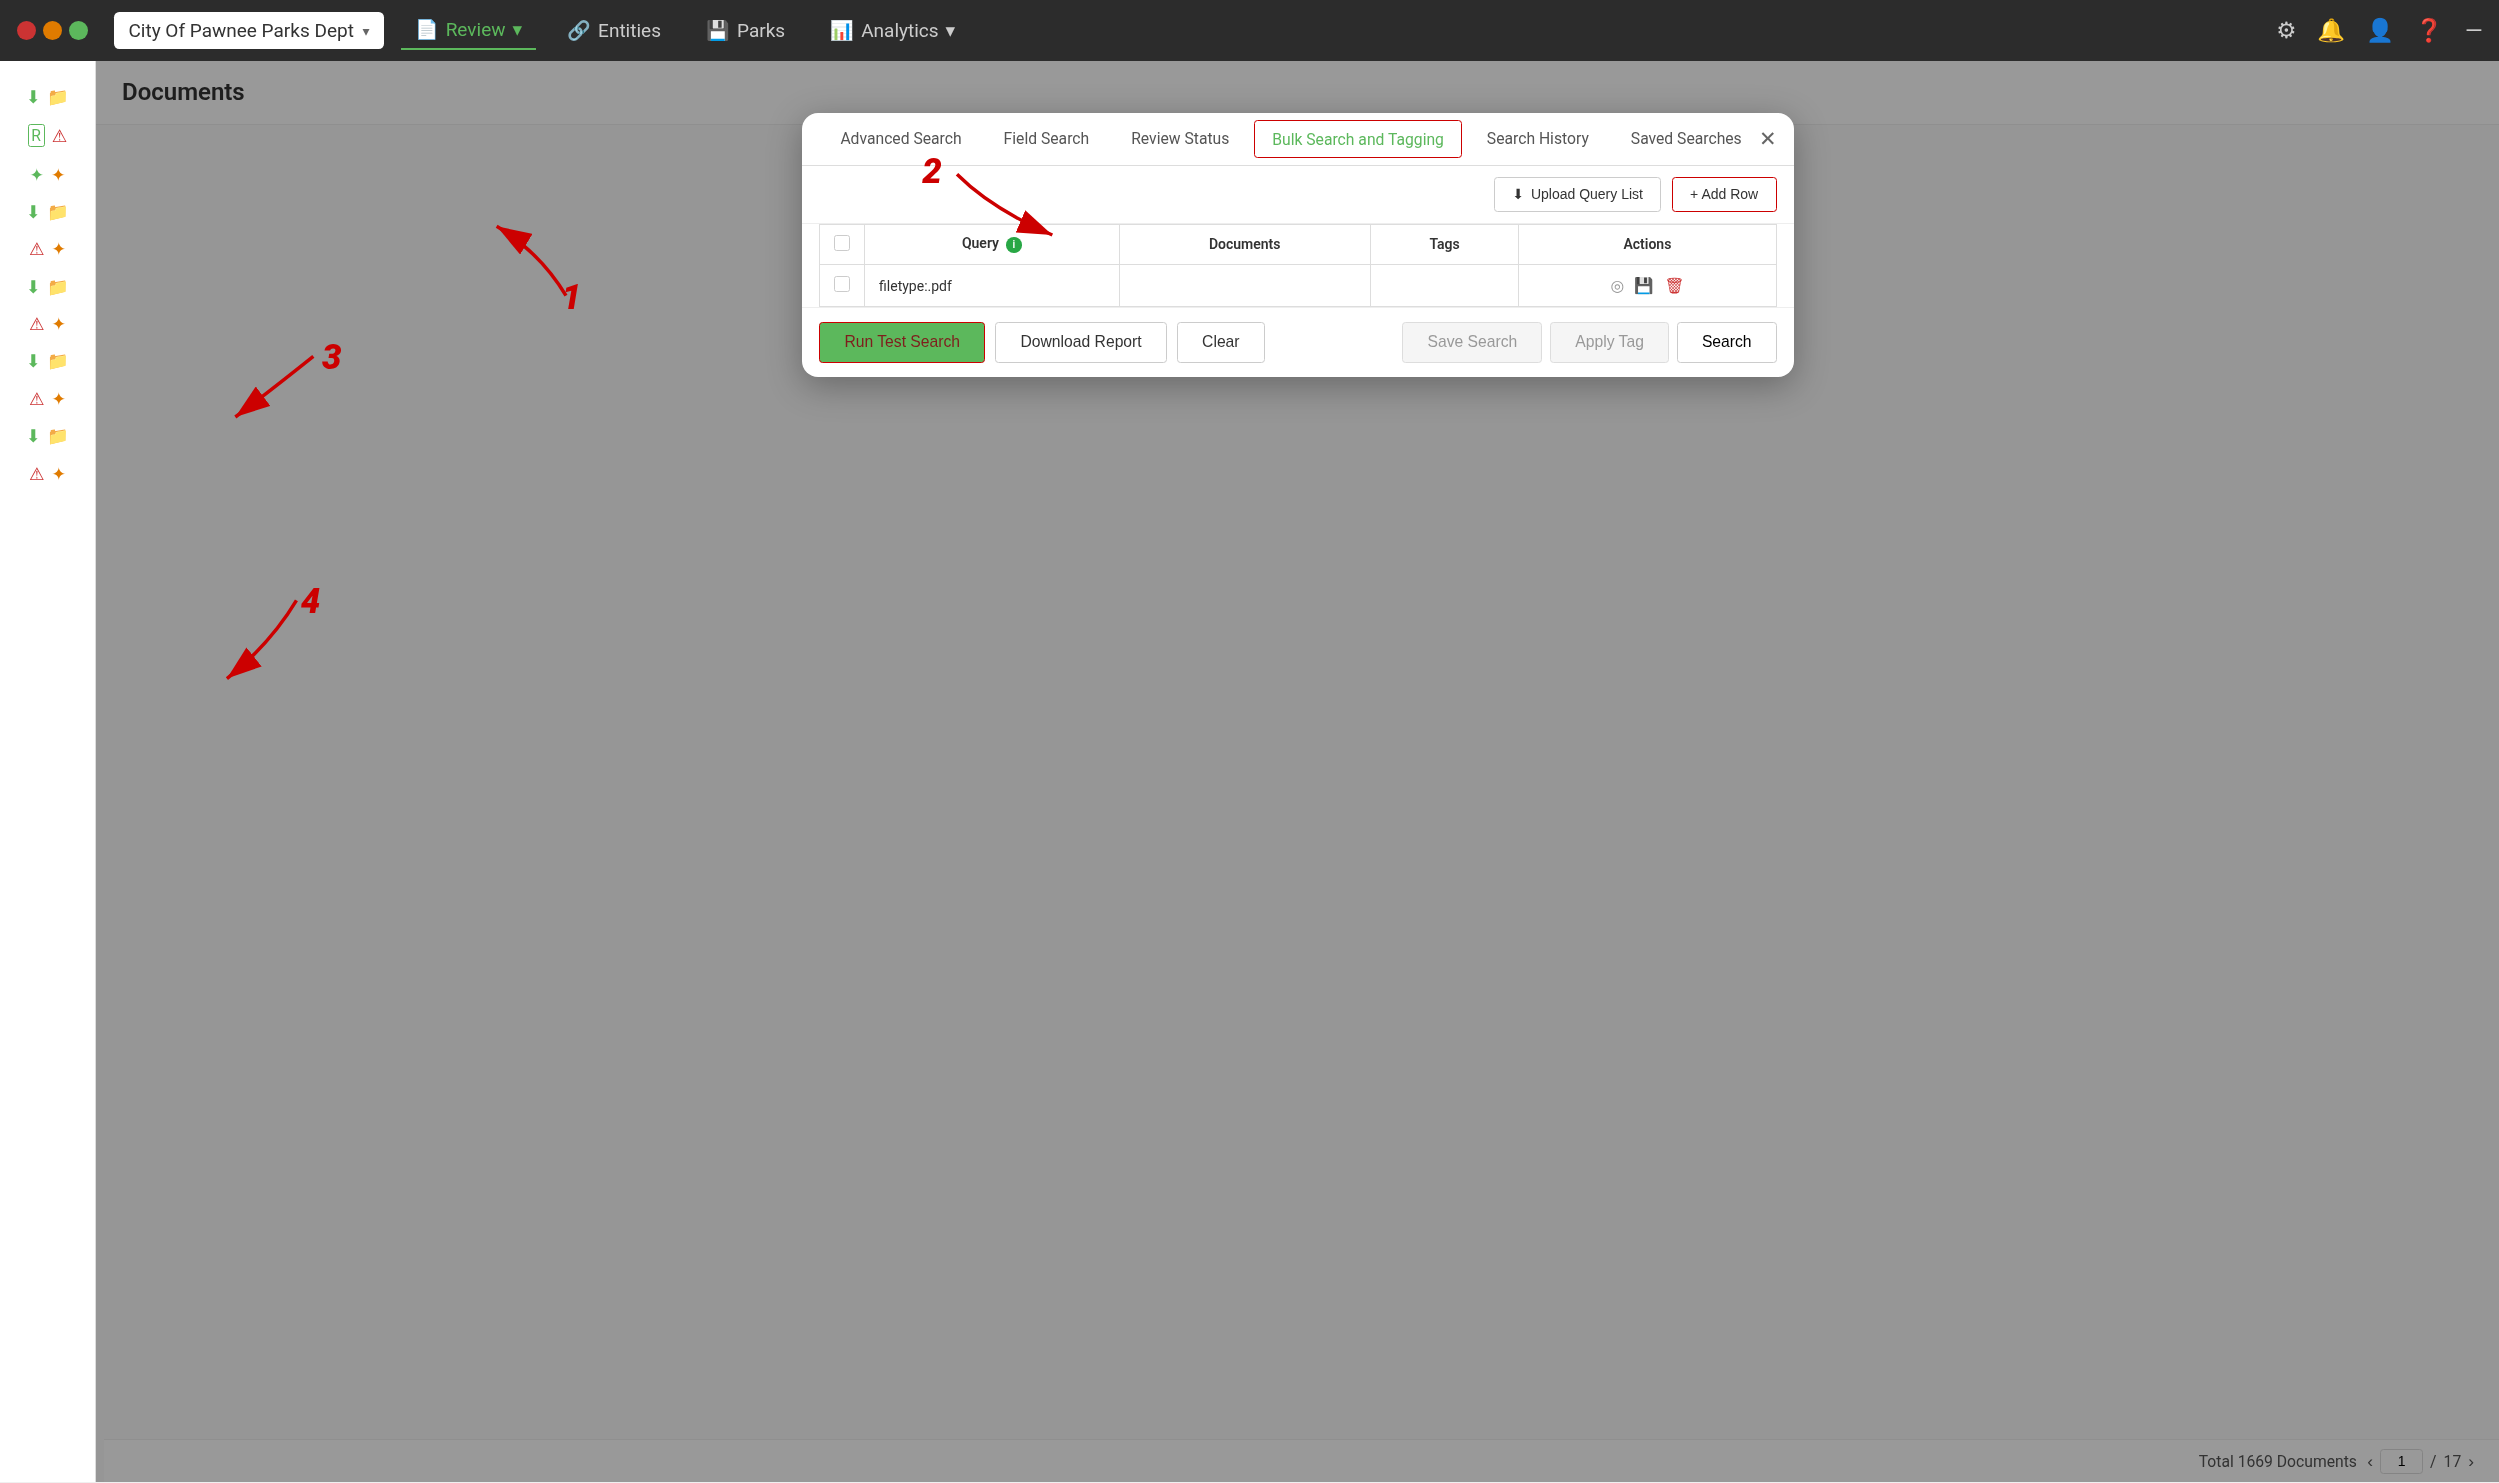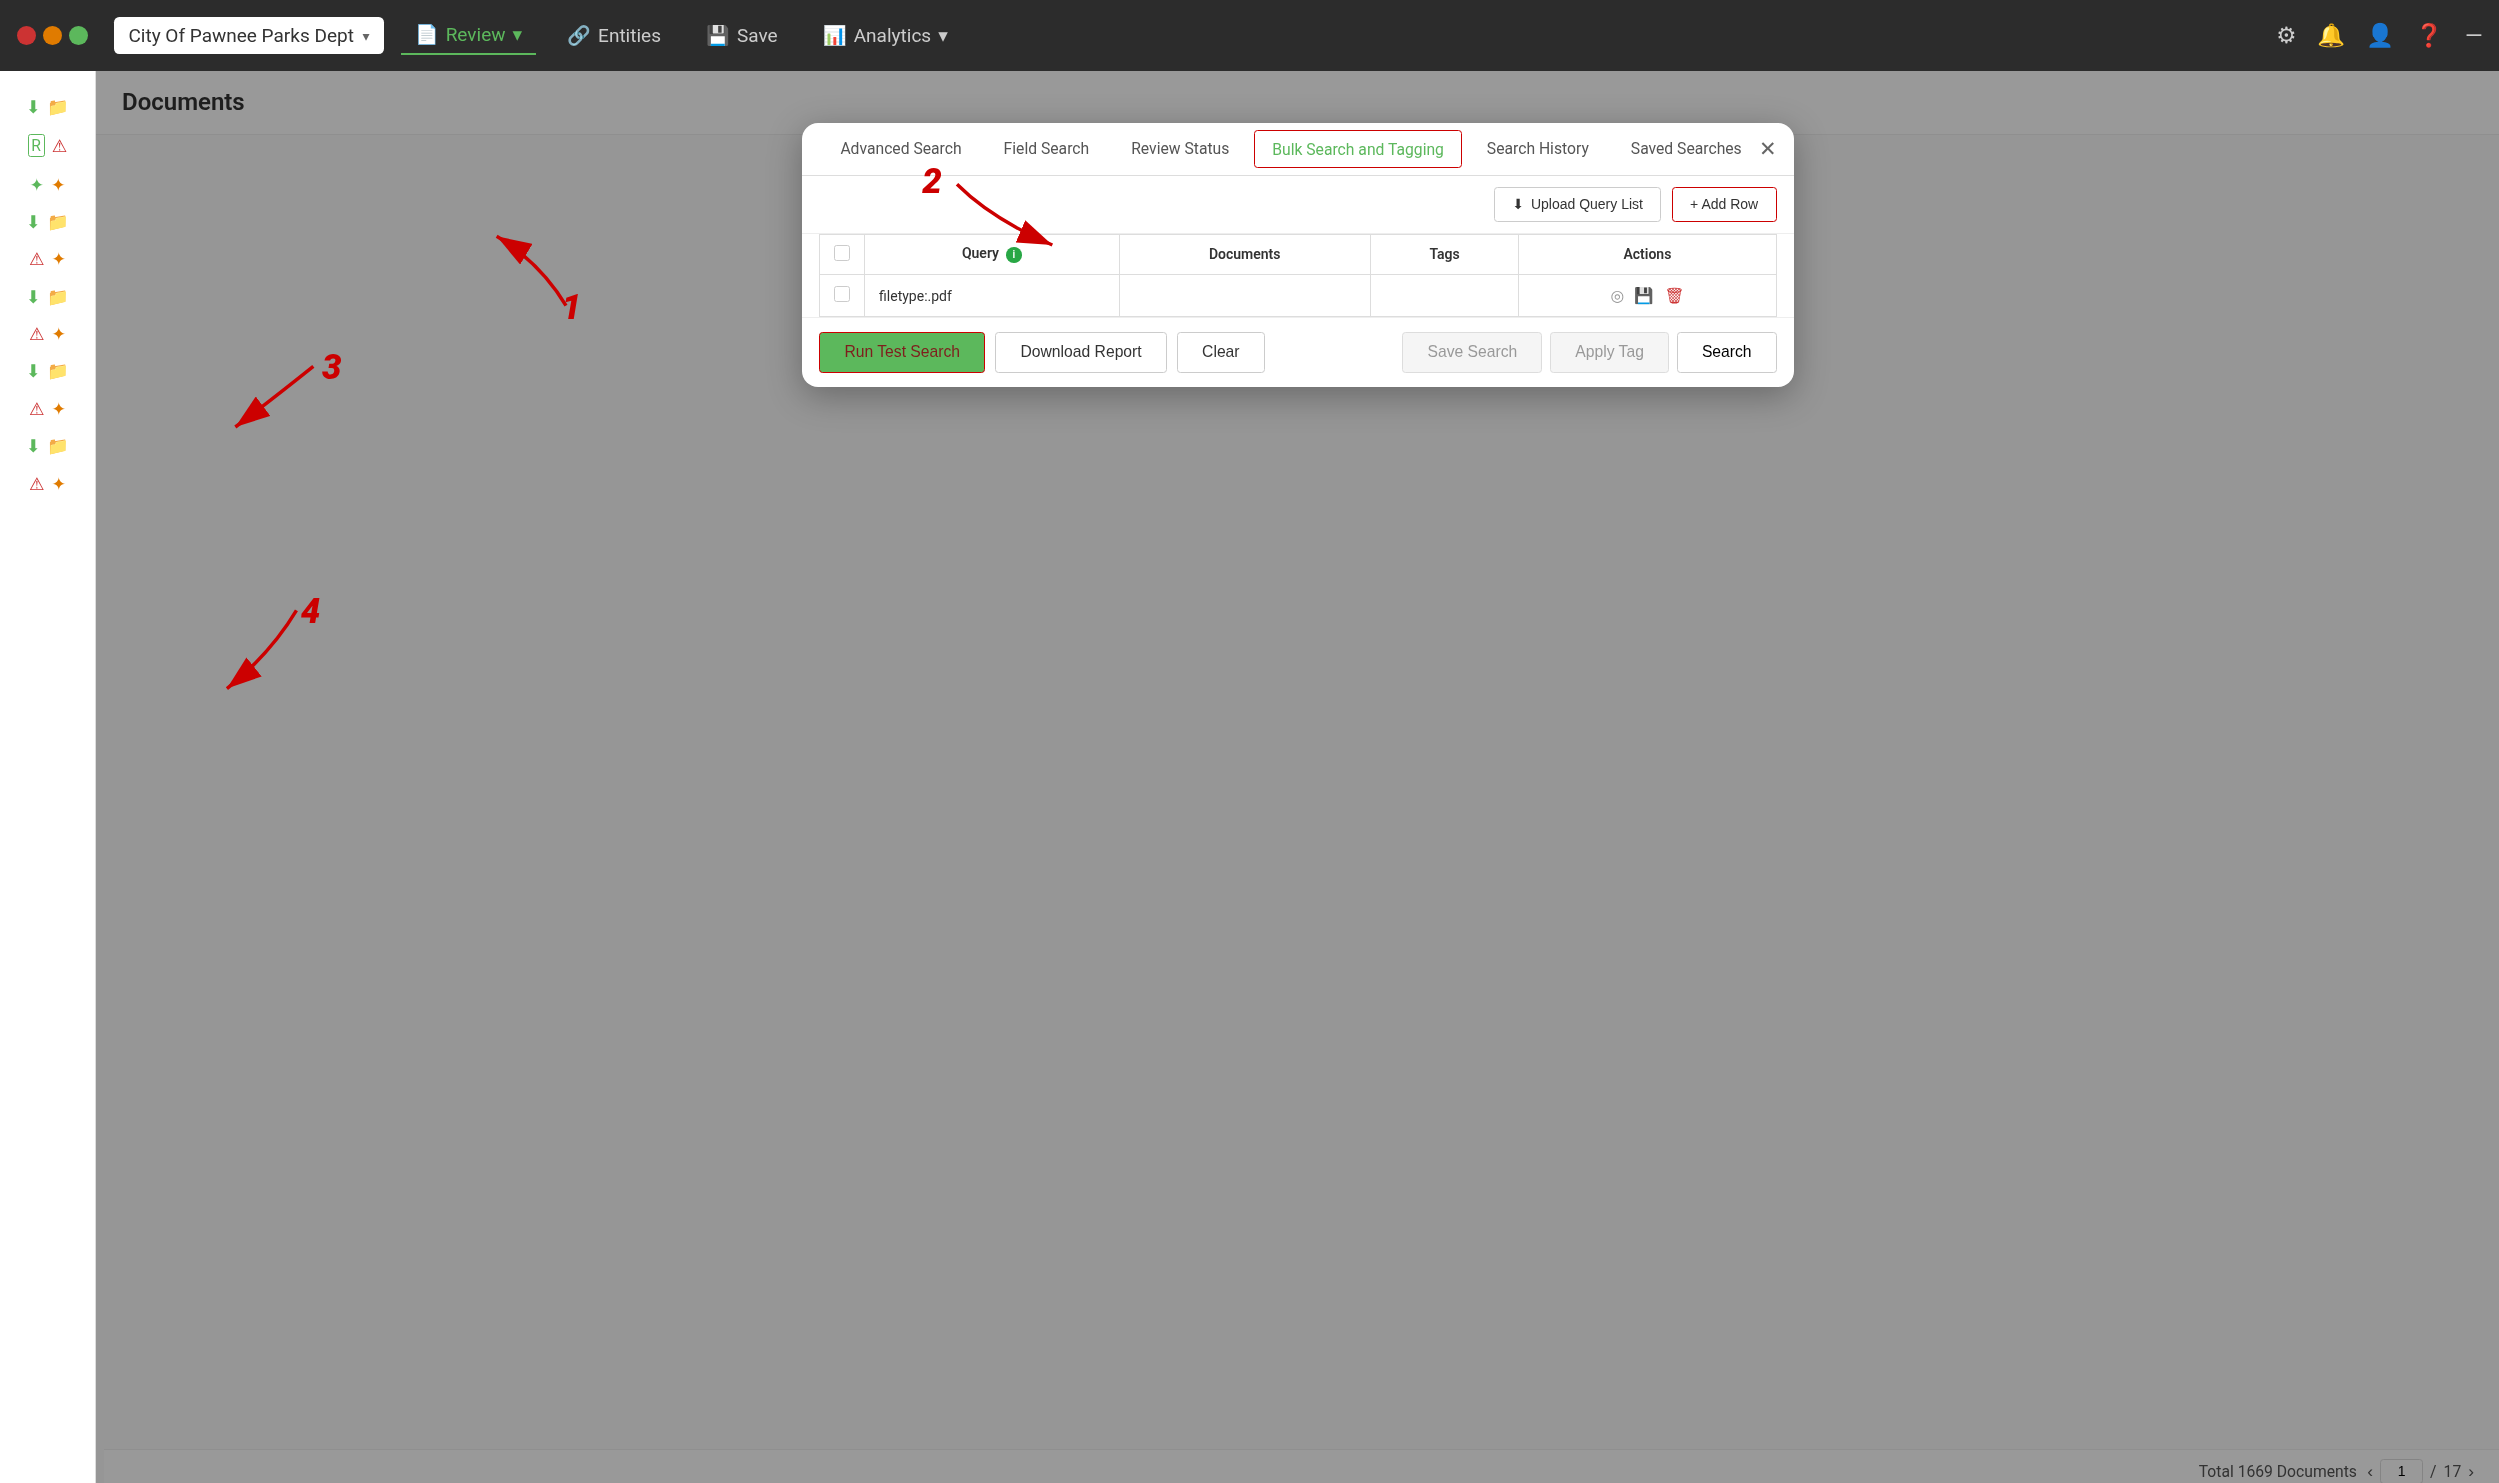--- a/index.html
+++ b/index.html
@@ -8,21 +8,21 @@
       background: #f0f0f0;
       width: 2500px;
       height: 1484px;
       overflow: hidden;
       position: relative;
     }
 
     
     .top-nav {
       background: #2c2c2c;
-      height: 71px;
+      height: 61px;
       display: flex;
       align-items: center;
       padding: 0 17.4px;
       gap: 17.4px;
       position: relative;
       z-index: 1;
     }
     .nav-logo {
       display: flex;
       gap: 7px;
@@ -397,21 +397,21 @@
     <span>📄</span>
     <span>Review</span>
     <span>▾</span>
   </div>
   <div class="nav-item">
     <span>🔗</span>
     <span>Entities</span>
   </div>
   <div class="nav-item">
     <span>💾</span>
-    <span>Save</span>
+    <span>Parks</span>
   </div>
   <div class="nav-item">
     <span>📊</span>
     <span>Analytics</span>
     <span>▾</span>
   </div>
   <div class="nav-right">
     <span class="nav-icon">⚙</span>
     <span class="nav-icon">🔔</span>
     <span class="nav-icon">👤</span>

